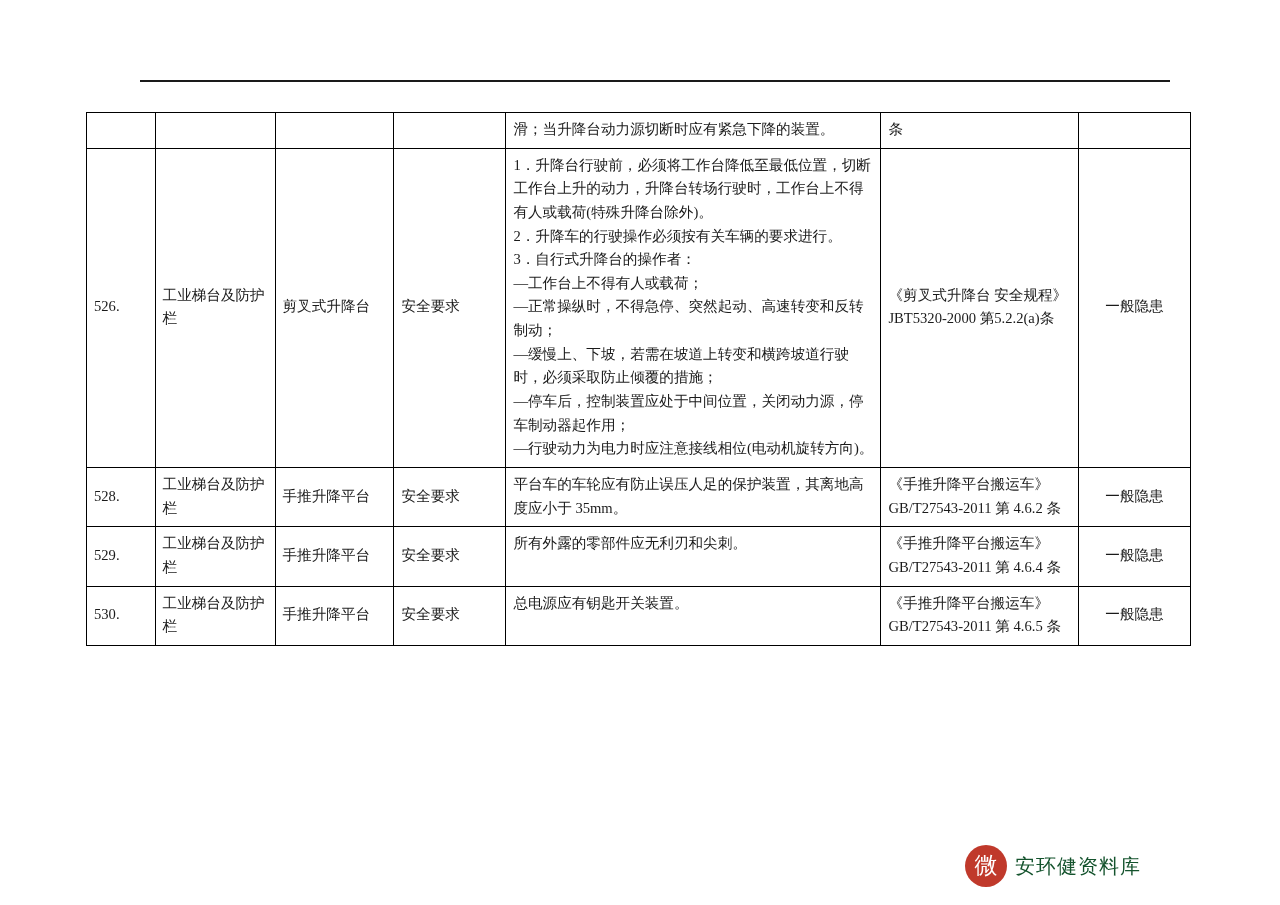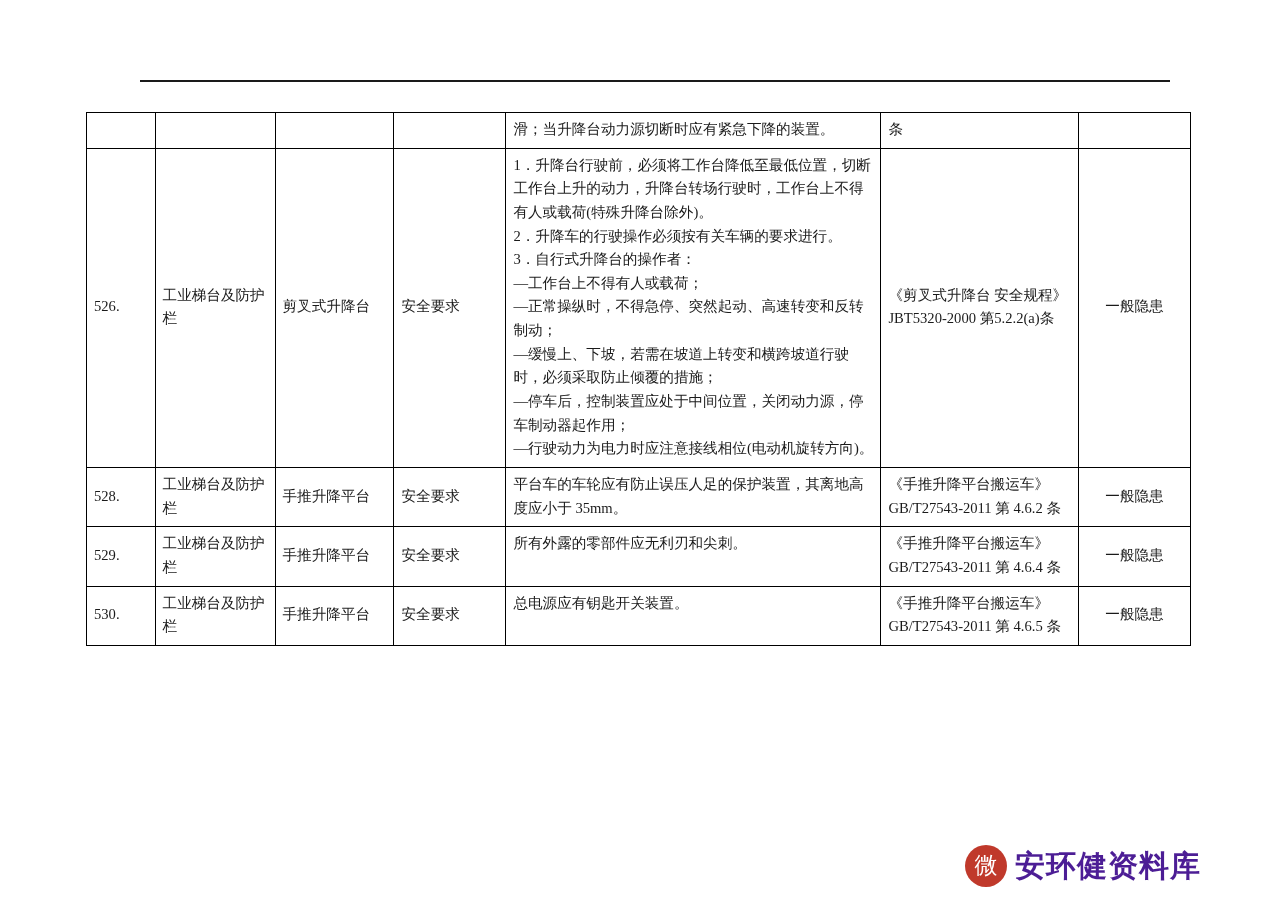--- a/index.html
+++ b/index.html
@@ -93,25 +93,24 @@
     height: 42px;
     border-radius: 50%;
     background: #c0392b;
     color: #ffffff;
     font-size: 23px;
     line-height: 42px;
     text-align: center;
     font-family: "Liberation Serif", serif;
   }
   .wm-text {
-    font-size: 30px;
+    font-size: 20px;
     letter-spacing: 1px;
-    color: #4c1d95;
-    font-family: "Liberation Serif", serif;
-    font-weight: bold;
+    color: #14532d;
+    font-family: "Liberation Serif", serif;
   }
 </style>
 </head>
 <body>
 
 <div class="page">
 
   <div class="top-rule"></div>
 
   <div class="table-wrap">

